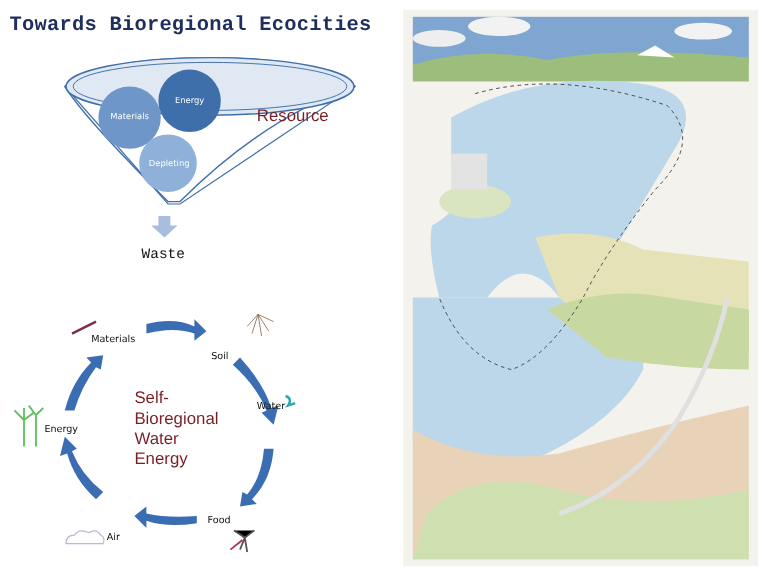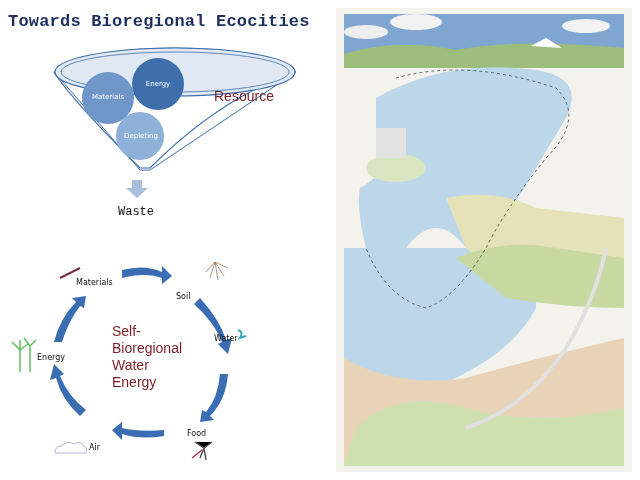--- a/index.html
+++ b/index.html
@@ -58,21 +58,21 @@
     <line x1="20" y1="100" x2="20" y2="122"></line>
     <path d="M20,100 L12,92 M20,100 L28,94 M20,100 L20,90"></path>
     <line x1="30" y1="96" x2="30" y2="122"></line>
     <path d="M30,96 L24,88 M30,96 L36,90"></path>
   </g>
 </svg>
 
 <div class="node-label" style="left:76px;top:278px">Materials</div>
 <div class="node-label" style="left:176px;top:292px">Soil</div>
 <div class="node-label" style="left:214px;top:334px">Water</div>
-<div class="node-label" style="left:187px;top:429px">Food</div>
+<div class="node-label" style="left:173px;top:429px">Food</div>
 <div class="node-label" style="left:89px;top:443px">Air</div>
 <div class="node-label" style="left:37px;top:353px">Energy</div>
 
 <div class="red-label" style="left:112px;top:323px;font-size:14px;line-height:17px">
   <div>Self-</div>
   <div>Bioregional</div>
   <div>Water</div>
   <div>Energy</div>
 </div>
 

